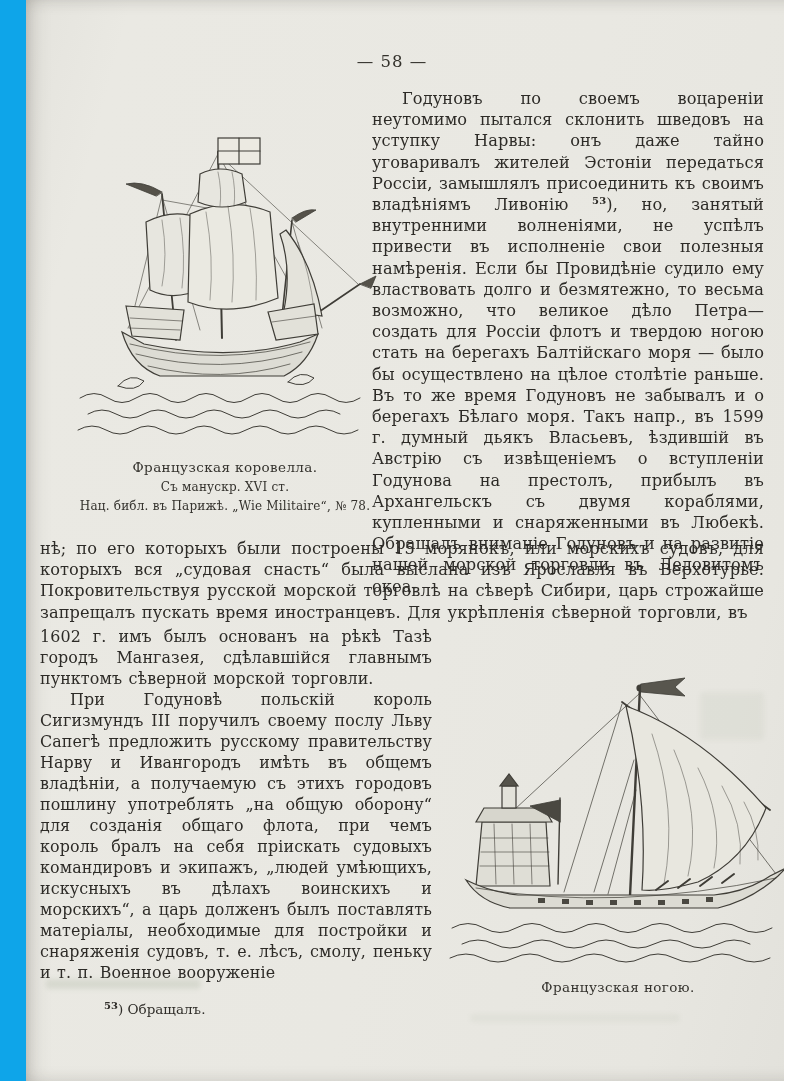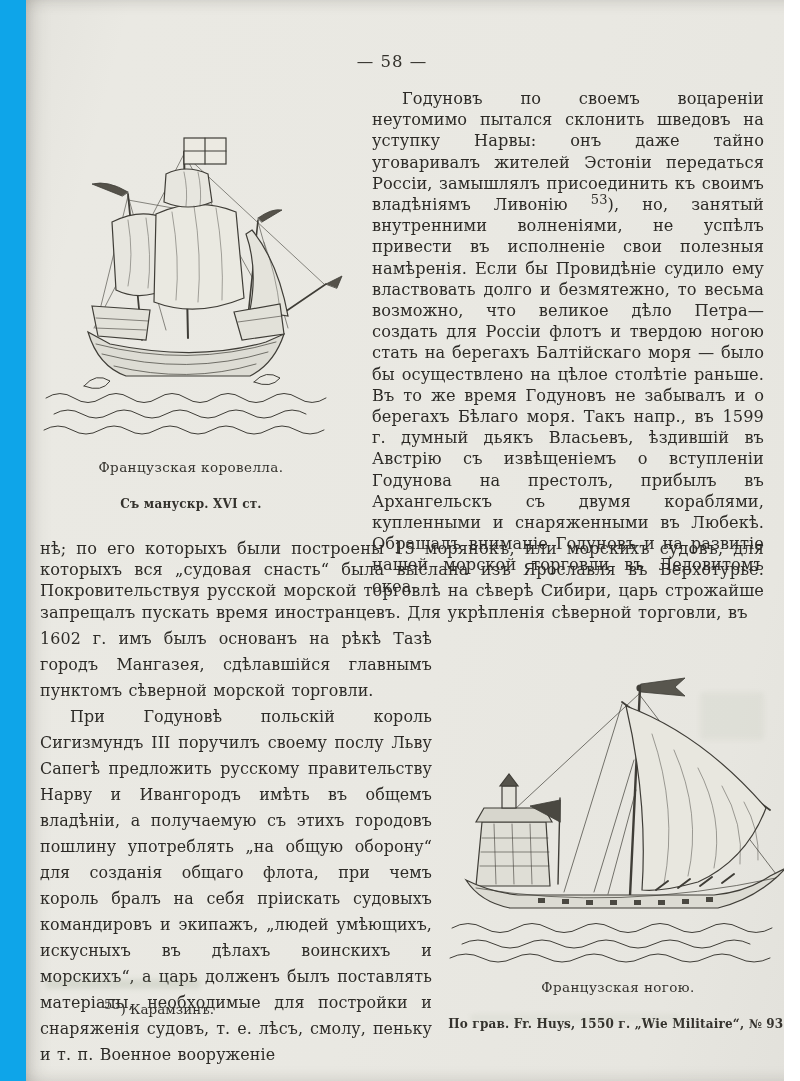--- a/index.html
+++ b/index.html
@@ -40,33 +40,33 @@
     text-align: justify;
     letter-spacing: .1px;
     word-spacing: 1.2px;
     color: #2d2b27;
   }
   .body-text p { margin: 0; }
   .body-text p.indent { text-indent: 30px; }
 
   .text-a { position: absolute; left: 372px; top: 88px;  width: 392px; }
   .text-b { position: absolute; left: 40px;  top: 538px; width: 724px; }
-  .text-c { position: absolute; left: 40px;  top: 626px; width: 392px; font-size: 15.9px; line-height: 26px; }
-
-  sup.fn-ref { font-size: 13px; line-height: 0; vertical-align: super; }
+  .text-c { position: absolute; left: 40px;  top: 626px; width: 392px; font-size: 15.9px; line-height: 21px; }
+
+  sup.fn-ref { font-size: 10px; line-height: 0; vertical-align: super; font-weight: bold; }
   .ital { }
 
   figure { margin: 0; padding: 0; }
-  .fig-caravel { position: absolute; left: 34px;  top: 100px; width: 314px; }
+  .fig-caravel { position: absolute; left: 68px;  top: 100px; width: 314px; }
   .fig-galley  { position: absolute; left: 444px; top: 640px; width: 348px; }
   figure svg { display: block; margin: 0 auto; }
 
   .caption { text-align: center; color: #34322d; }
   .cap-title { font-size: 13.5px; letter-spacing: .4px; margin-top: 9px; }
-  .cap-line  { font-size: 12px;   letter-spacing: .2px; margin-top: 22px; font-weight: bold; }
+  .cap-line  { font-size: 12px;   letter-spacing: .2px; margin-top: 5px; }
 
   .footnote {
     position: absolute;
     left: 104px; top: 1001px;
     font-size: 13.5px;
     color: #2f2d29;
   }
 
   .smudge {
     position: absolute;
@@ -144,20 +144,21 @@
           <path d="M16,314 q14,-8 28,0 t28,0 t28,0 t28,0 t28,0 t28,0 t28,0 t28,0 t28,0"></path>
           <path d="M6,330 q14,-8 28,0 t28,0 t28,0 t28,0 t28,0 t28,0 t28,0 t28,0 t28,0 t28,0"></path>
           <path d="M46,286 q12,-14 26,-5 q-8,12 -26,5"></path>
           <path d="M216,282 q12,-13 26,-4 q-9,11 -26,4"></path>
         </g>
       </g>
     </svg>
     <figcaption class="caption">
       <div class="cap-title">Французская коровелла.</div>
       <div class="cap-line">Съ манускр. XVI ст.</div>
+      <div class="cap-line">Нац. библ. въ Парижѣ. „Wie Militaire“, № 78.</div>
     </figcaption>
   </figure>
 
   <div class="body-text text-a">
     <p class="indent">
       <span>Годуновъ по своемъ воцареніи неутомимо пытался склонить шведовъ на уступку Нарвы: онъ даже тайно уговаривалъ жителей Эстоніи передаться Россіи, замышлялъ присоединить къ своимъ владѣніямъ Ливонію </span><sup class="fn-ref">53</sup><span>), но, занятый внутренними волненіями, не успѣлъ привести въ исполненіе свои полезныя намѣренія. Если бы Провидѣніе судило ему властвовать долго и безмятежно, то весьма возможно, что великое дѣло Петра—создать для Россіи флотъ и твердою ногою стать на берегахъ Балтійскаго моря — было бы осуществлено на цѣлое столѣтіе раньше. Въ то же время Годуновъ не забывалъ и о берегахъ Бѣлаго моря. Такъ напр., въ 1599 г. думный дьякъ Власьевъ, ѣздившій въ Австрію съ извѣщеніемъ о вступленіи Годунова на престолъ, прибылъ въ Архангельскъ съ двумя кораблями, купленными и снаряженными въ Любекѣ. Обращалъ вниманіе Годуновъ и на развитіе нашей морской торговли въ Ледовитомъ океа-</span>
     </p>
   </div>
 
   <div class="body-text text-b">
@@ -227,24 +228,23 @@
         </g>
         <g stroke-width="1">
           <path d="M6,288 q16,-9 32,0 t32,0 t32,0 t32,0 t32,0 t32,0 t32,0 t32,0 t32,0 t32,0"></path>
           <path d="M16,304 q16,-8 32,0 t32,0 t32,0 t32,0 t32,0 t32,0 t32,0 t32,0 t32,0"></path>
           <path d="M4,318 q16,-8 32,0 t32,0 t32,0 t32,0 t32,0 t32,0 t32,0 t32,0 t32,0 t32,0"></path>
         </g>
       </g>
     </svg>
     <figcaption class="caption">
       <div class="cap-title">Французская ногою.</div>
-      <div class="cap-line">По грав. Fr. Huys, 1550 г. „Wie Militaire“, № 93.</div>
     </figcaption>
   </figure>
 
   <div class="footnote">
-    <sup class="fn-ref">53</sup><span>) </span><span>Карамзинъ.</span>
+    <sup class="fn-ref">53</sup><span>) </span><span>Обращалъ.</span>
   </div>
 
   <div class="smudge smudge-1"></div>
   <div class="smudge smudge-2"></div>
   <div class="smudge smudge-3"></div>
 </div>
 
 </body></html>

